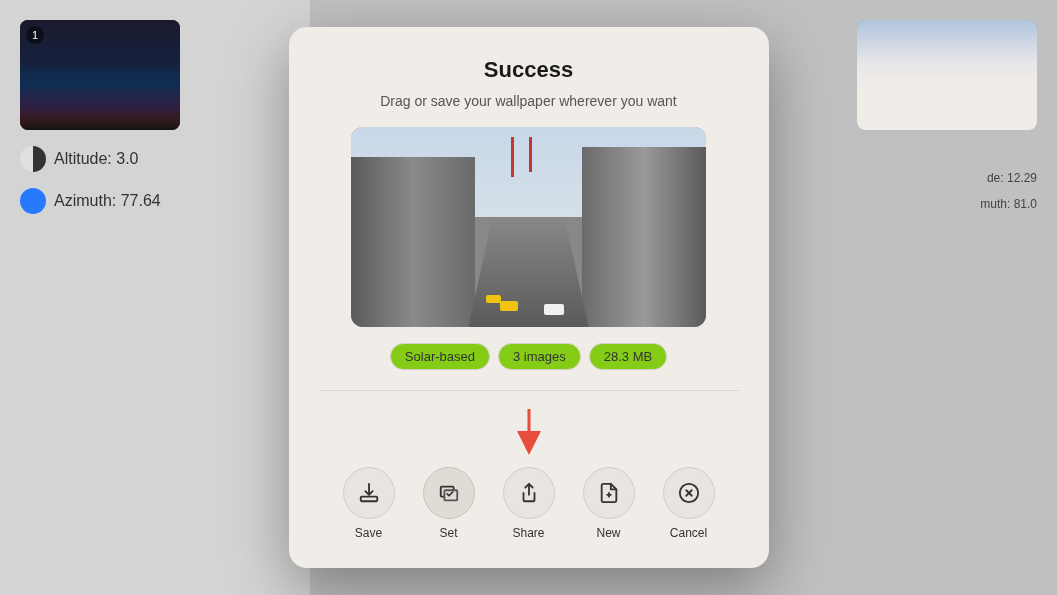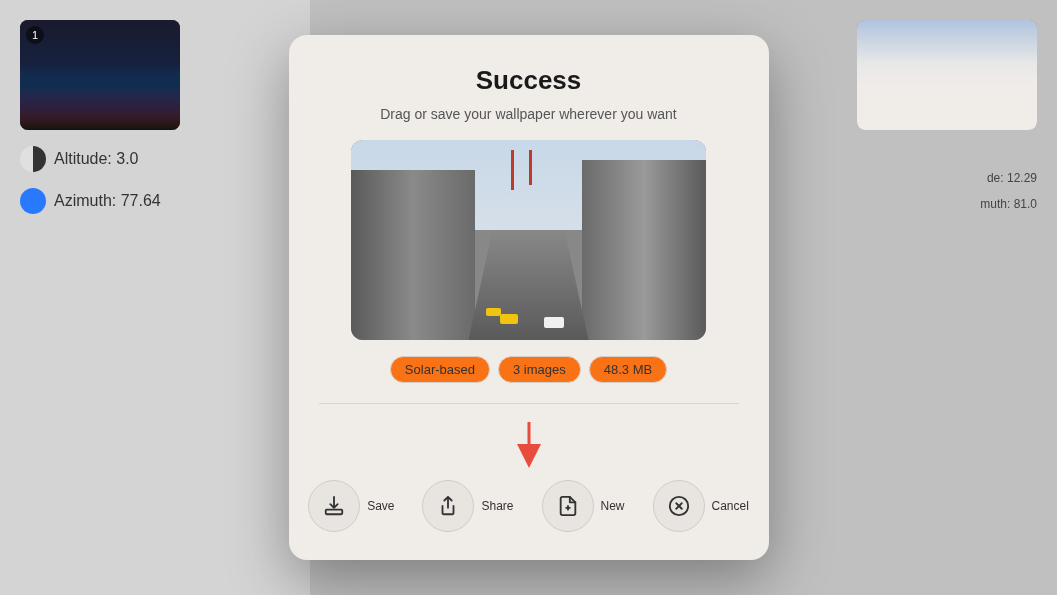--- a/index.html
+++ b/index.html
@@ -152,21 +152,21 @@
       width: 480px;
       padding: 30px 30px 28px;
       box-shadow: 0 20px 60px rgba(0,0,0,0.35);
       display: flex;
       flex-direction: column;
       align-items: center;
       gap: 0;
     }
 
     .modal-title {
-      font-size: 26px;
+      font-size: 22px;
       font-weight: 700;
       color: #1a1a1a;
       margin-bottom: 10px;
       text-align: center;
     }
 
     .modal-subtitle {
       font-size: 14px;
       color: #555;
       text-align: center;
@@ -214,21 +214,21 @@
     }
 
     
     .tags-row {
       display: flex;
       gap: 8px;
       margin-bottom: 20px;
     }
 
     .tag {
-      background: #f97316;
+      background: #84cc16;
       border: 1px solid #d4cfc8;
       border-radius: 20px;
       padding: 5px 14px;
       font-size: 13px;
       color: #333;
     }
 
     
     .divider {
       width: 100%;
@@ -240,21 +240,21 @@
     
     .actions-row {
       display: flex;
       gap: 28px;
       align-items: center;
       justify-content: center;
     }
 
     .action-item {
       display: flex;
-      flex-direction: row;
+      flex-direction: column;
       align-items: center;
       gap: 7px;
       cursor: pointer;
     }
 
     .action-btn {
       width: 52px;
       height: 52px;
       border-radius: 50%;
       background: #e8e4e0;
@@ -350,21 +350,21 @@
     </div>
 
     <div class="tags-row">
       <div class="tag">
         <span>Solar-based</span>
       </div>
       <div class="tag">
         <span>3 images</span>
       </div>
       <div class="tag">
-        <span>48.3 MB</span>
+        <span>28.3 MB</span>
       </div>
     </div>
 
     <div class="divider"></div>
 
     <div style="width:100%;display:flex;justify-content:center;margin-bottom:12px;margin-top:-8px;position:relative;">
       <svg width="60" height="50" viewBox="0 0 60 50">
         <defs>
           <marker id="arrowhead" markerWidth="8" markerHeight="8" refX="4" refY="4" orient="auto">
             <path d="M0,0 L8,4 L0,8 Z" fill="#e74c3c"></path>
@@ -379,20 +379,30 @@
       <div class="action-item">
         <div class="action-btn">
           <svg viewBox="0 0 24 24" fill="none" stroke="#333" stroke-width="2" stroke-linecap="round" stroke-linejoin="round">
             <path d="M12 2v12M8 10l4 4 4-4"></path>
             <rect x="3" y="16" width="18" height="5" rx="1"></rect>
           </svg>
         </div>
         <span class="action-label">Save</span>
       </div>
 
+      <div class="action-item">
+        <div class="action-btn highlighted">
+          <svg viewBox="0 0 24 24" fill="none" stroke="#333" stroke-width="2" stroke-linecap="round" stroke-linejoin="round">
+            <rect x="3" y="5" width="14" height="11" rx="1"></rect>
+            <rect x="7" y="9" width="14" height="11" rx="1" fill="#e0dbd5" stroke="#555"></rect>
+            <path d="M10 13l2 2 4-4" stroke="#333" stroke-width="1.8"></path>
+          </svg>
+        </div>
+        <span class="action-label">Set</span>
+      </div>
 
       <div class="action-item">
         <div class="action-btn">
           <svg viewBox="0 0 24 24" fill="none" stroke="#333" stroke-width="2" stroke-linecap="round" stroke-linejoin="round">
             <path d="M12 2v12M8 6l4-4 4 4"></path>
             <path d="M6 12v8a1 1 0 001 1h10a1 1 0 001-1v-8"></path>
           </svg>
         </div>
         <span class="action-label">Share</span>
       </div>

